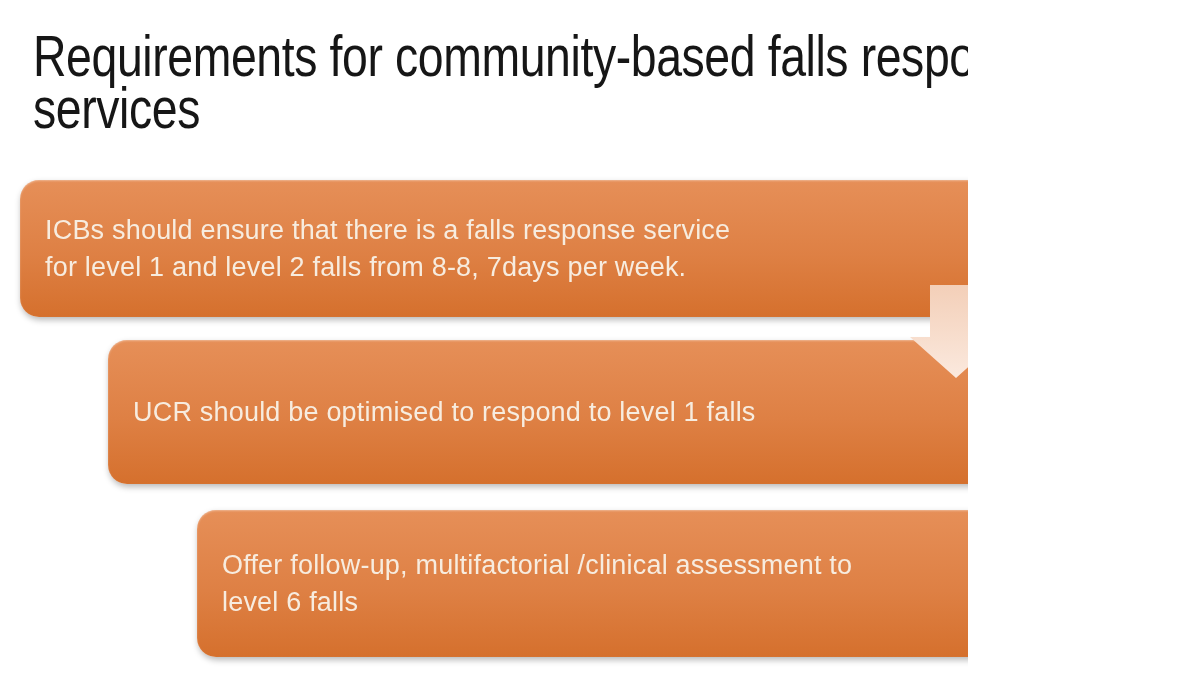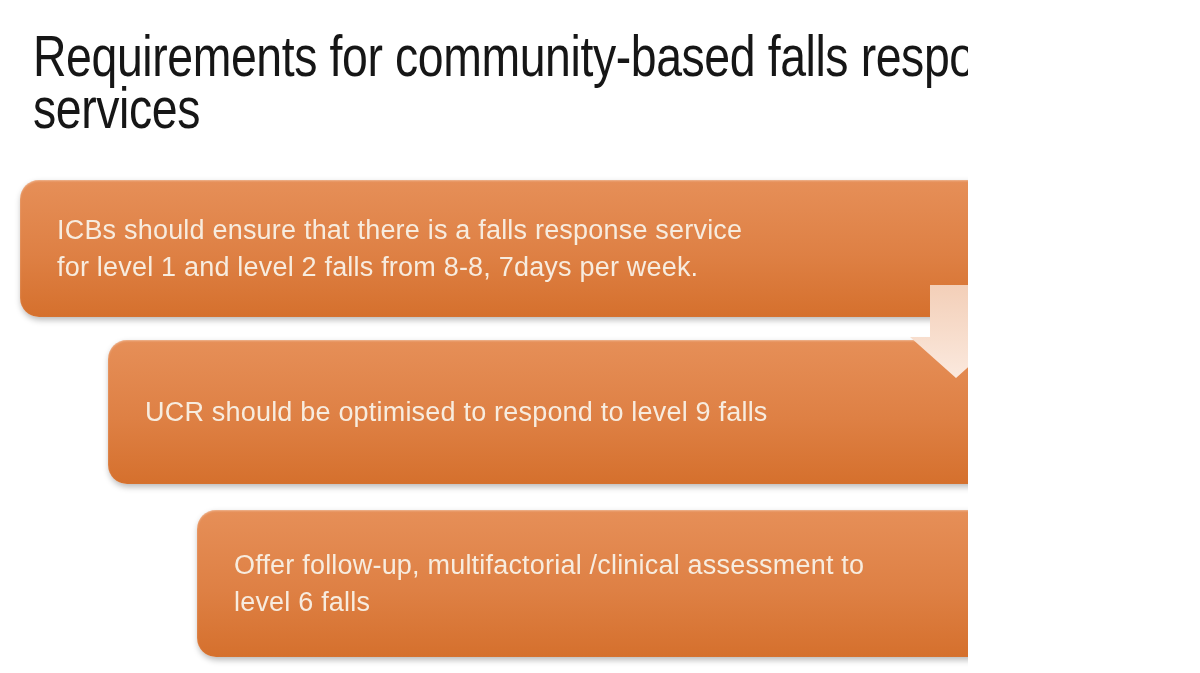--- a/index.html
+++ b/index.html
@@ -35,21 +35,21 @@
       var(--box-gradient-bottom, #d5702d) 100%);
     box-shadow: 1px 3px 6px rgba(0,0,0,0.28),
                 inset 0 1px 2px rgba(255,255,255,0.35);
     display: flex;
     align-items: center;
   }
   .box-1 { left: 20px;  top: 180px; width: 985px; height: 137px; }
   .box-2 { left: 108px; top: 340px; width: 982px; height: 144px; }
   .box-3 { left: 197px; top: 510px; width: 976px; height: 147px; }
   .box-text {
-    margin: 16px;
+    margin: 4px;
     padding-left: 21px;
     padding-right: 55px;
     font-size: 27px;
     line-height: 37px;
     letter-spacing: 0.2px;
     color: var(--box-text, #f7ecdf);
     white-space: pre-line;
   }
   .arrow { position: absolute; }
   .arrow-1 { left: 910px; top: 285px; }
@@ -63,21 +63,21 @@
 
   <h1 class="title">Requirements for community-based falls response
 services</h1>
 
   <div class="box box-1">
     <p class="box-text">ICBs should ensure that there is a falls response service
 for level 1 and level 2 falls from 8-8, 7days per week.</p>
   </div>
 
   <div class="box box-2">
-    <p class="box-text">UCR should be optimised to respond to level 9 falls</p>
+    <p class="box-text">UCR should be optimised to respond to level 1 falls</p>
   </div>
 
   <div class="box box-3">
     <p class="box-text">Offer follow-up, multifactorial /clinical assessment to
 level 6 falls</p>
   </div>
 
   <svg class="svg-defs" aria-hidden="true">
     <defs>
       <linearGradient id="arrowGrad" x1="0" y1="0" x2="0" y2="1">

